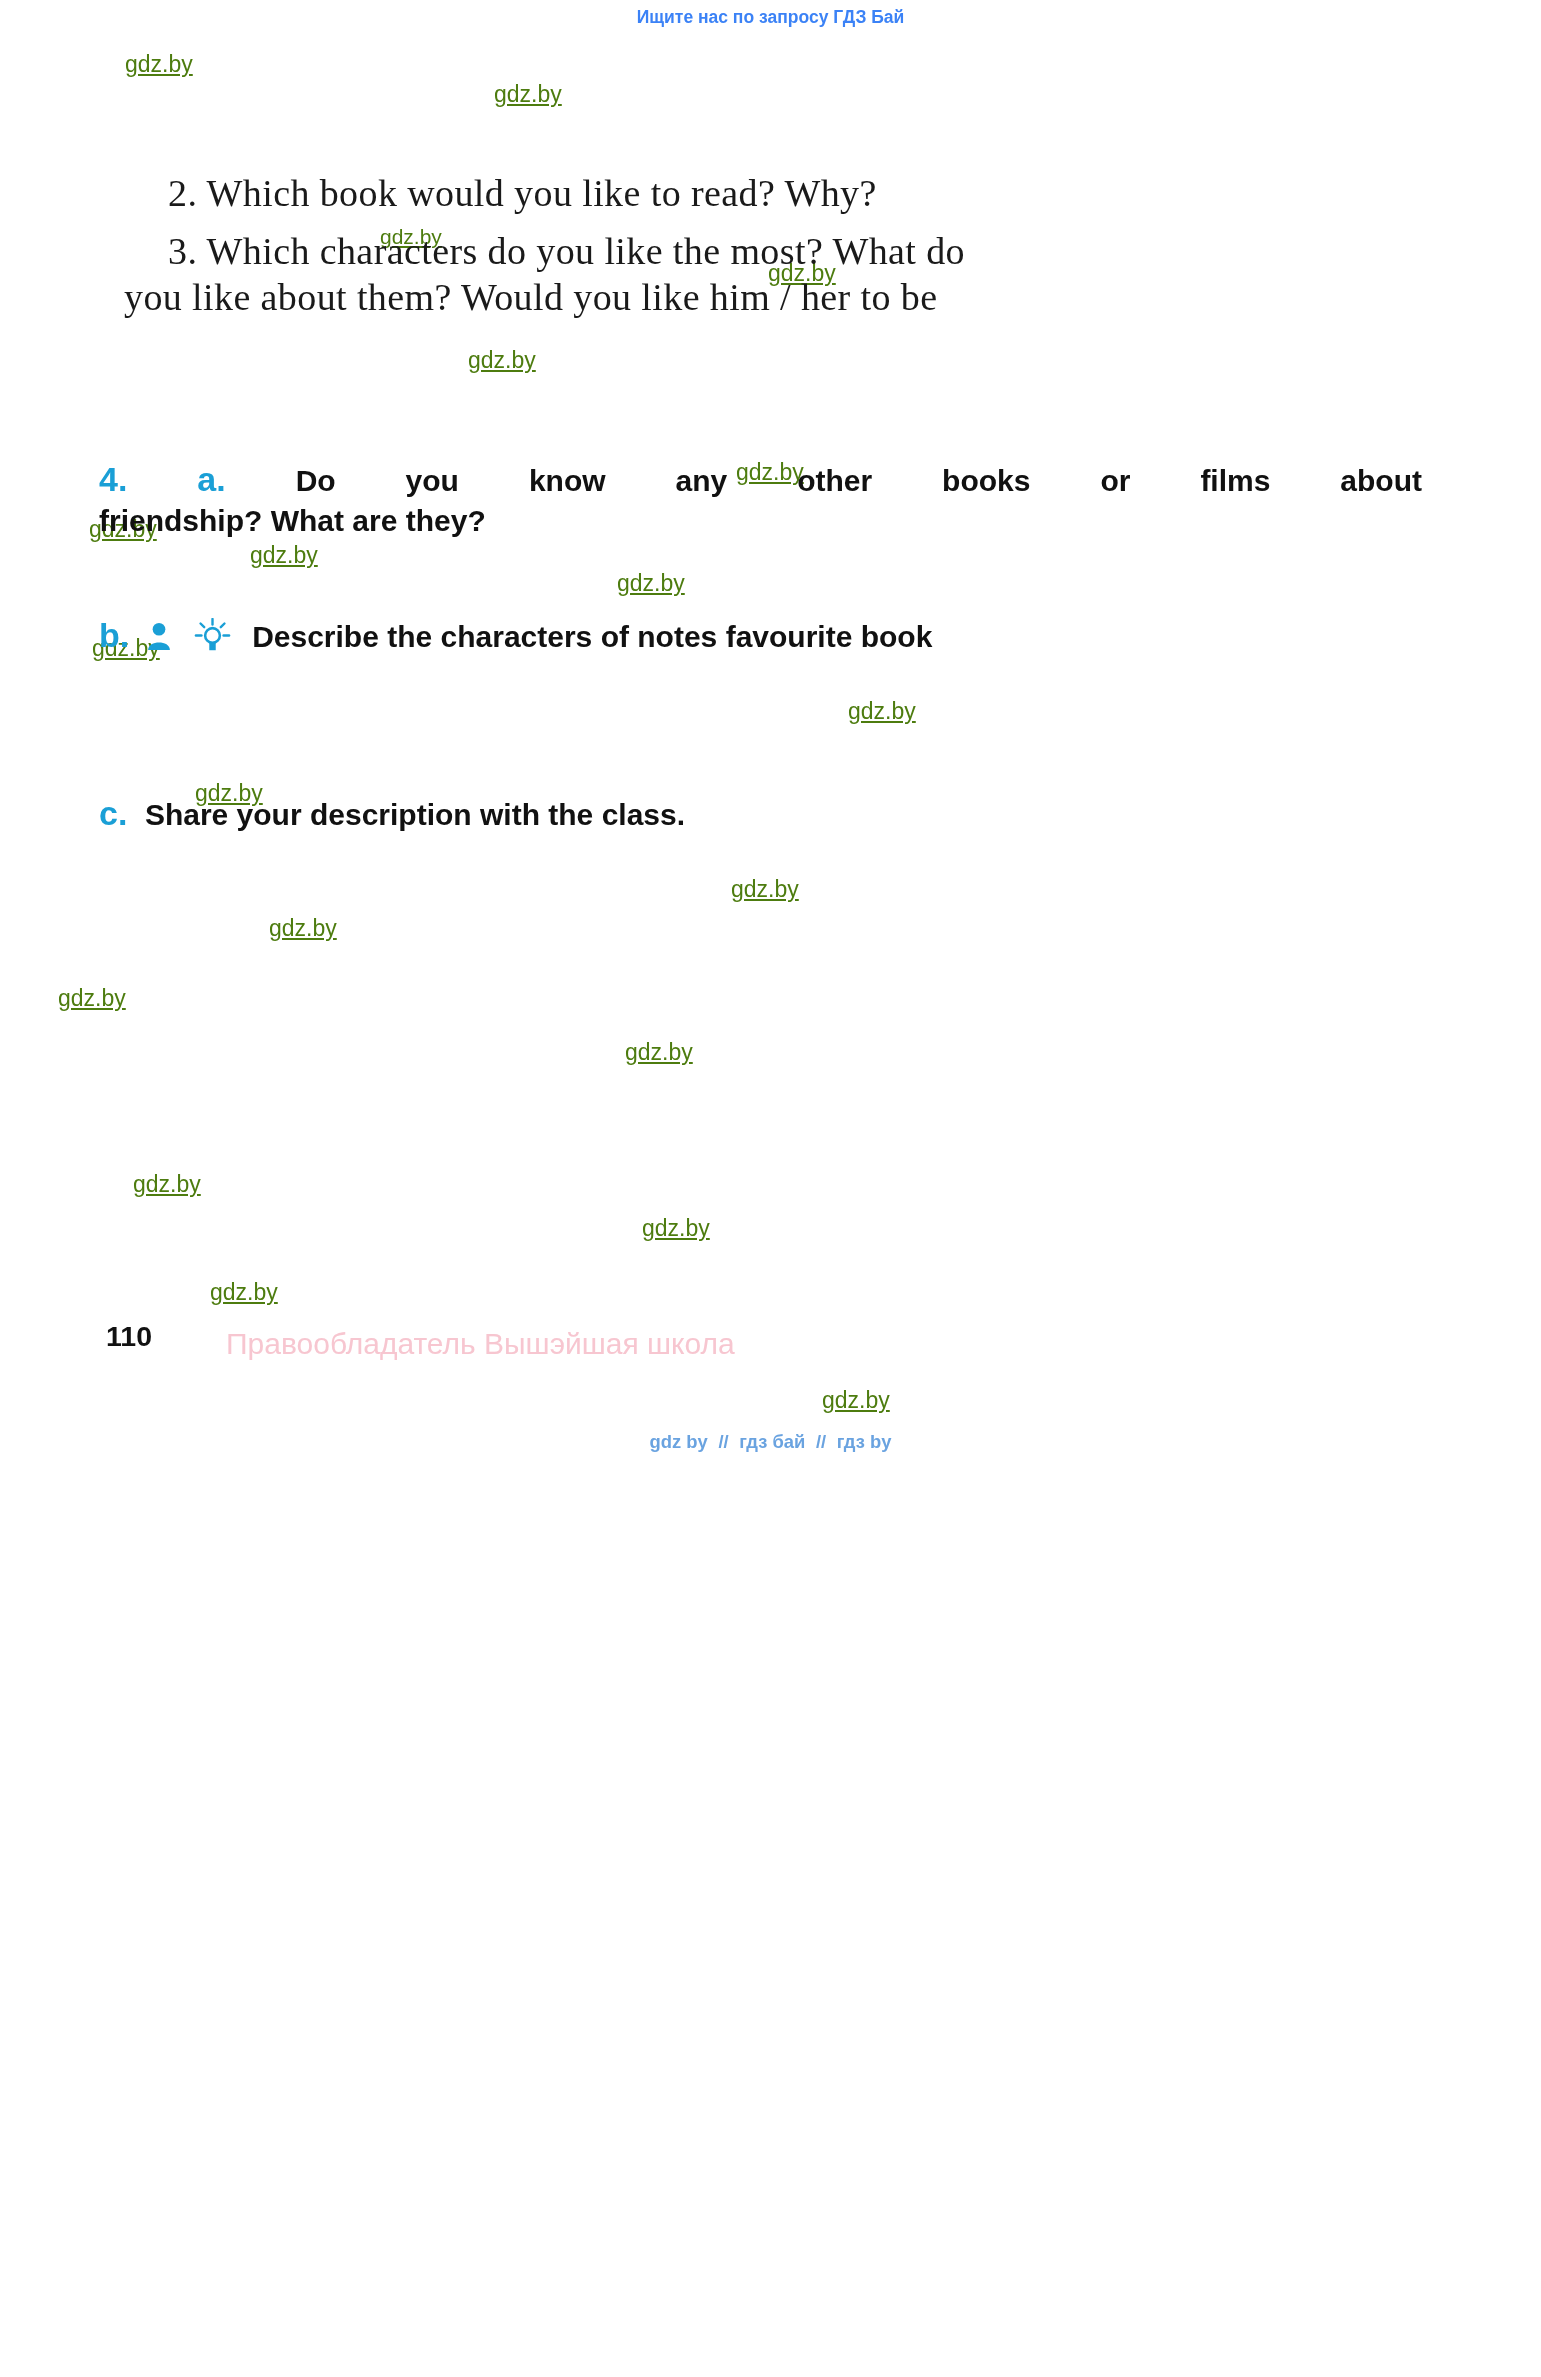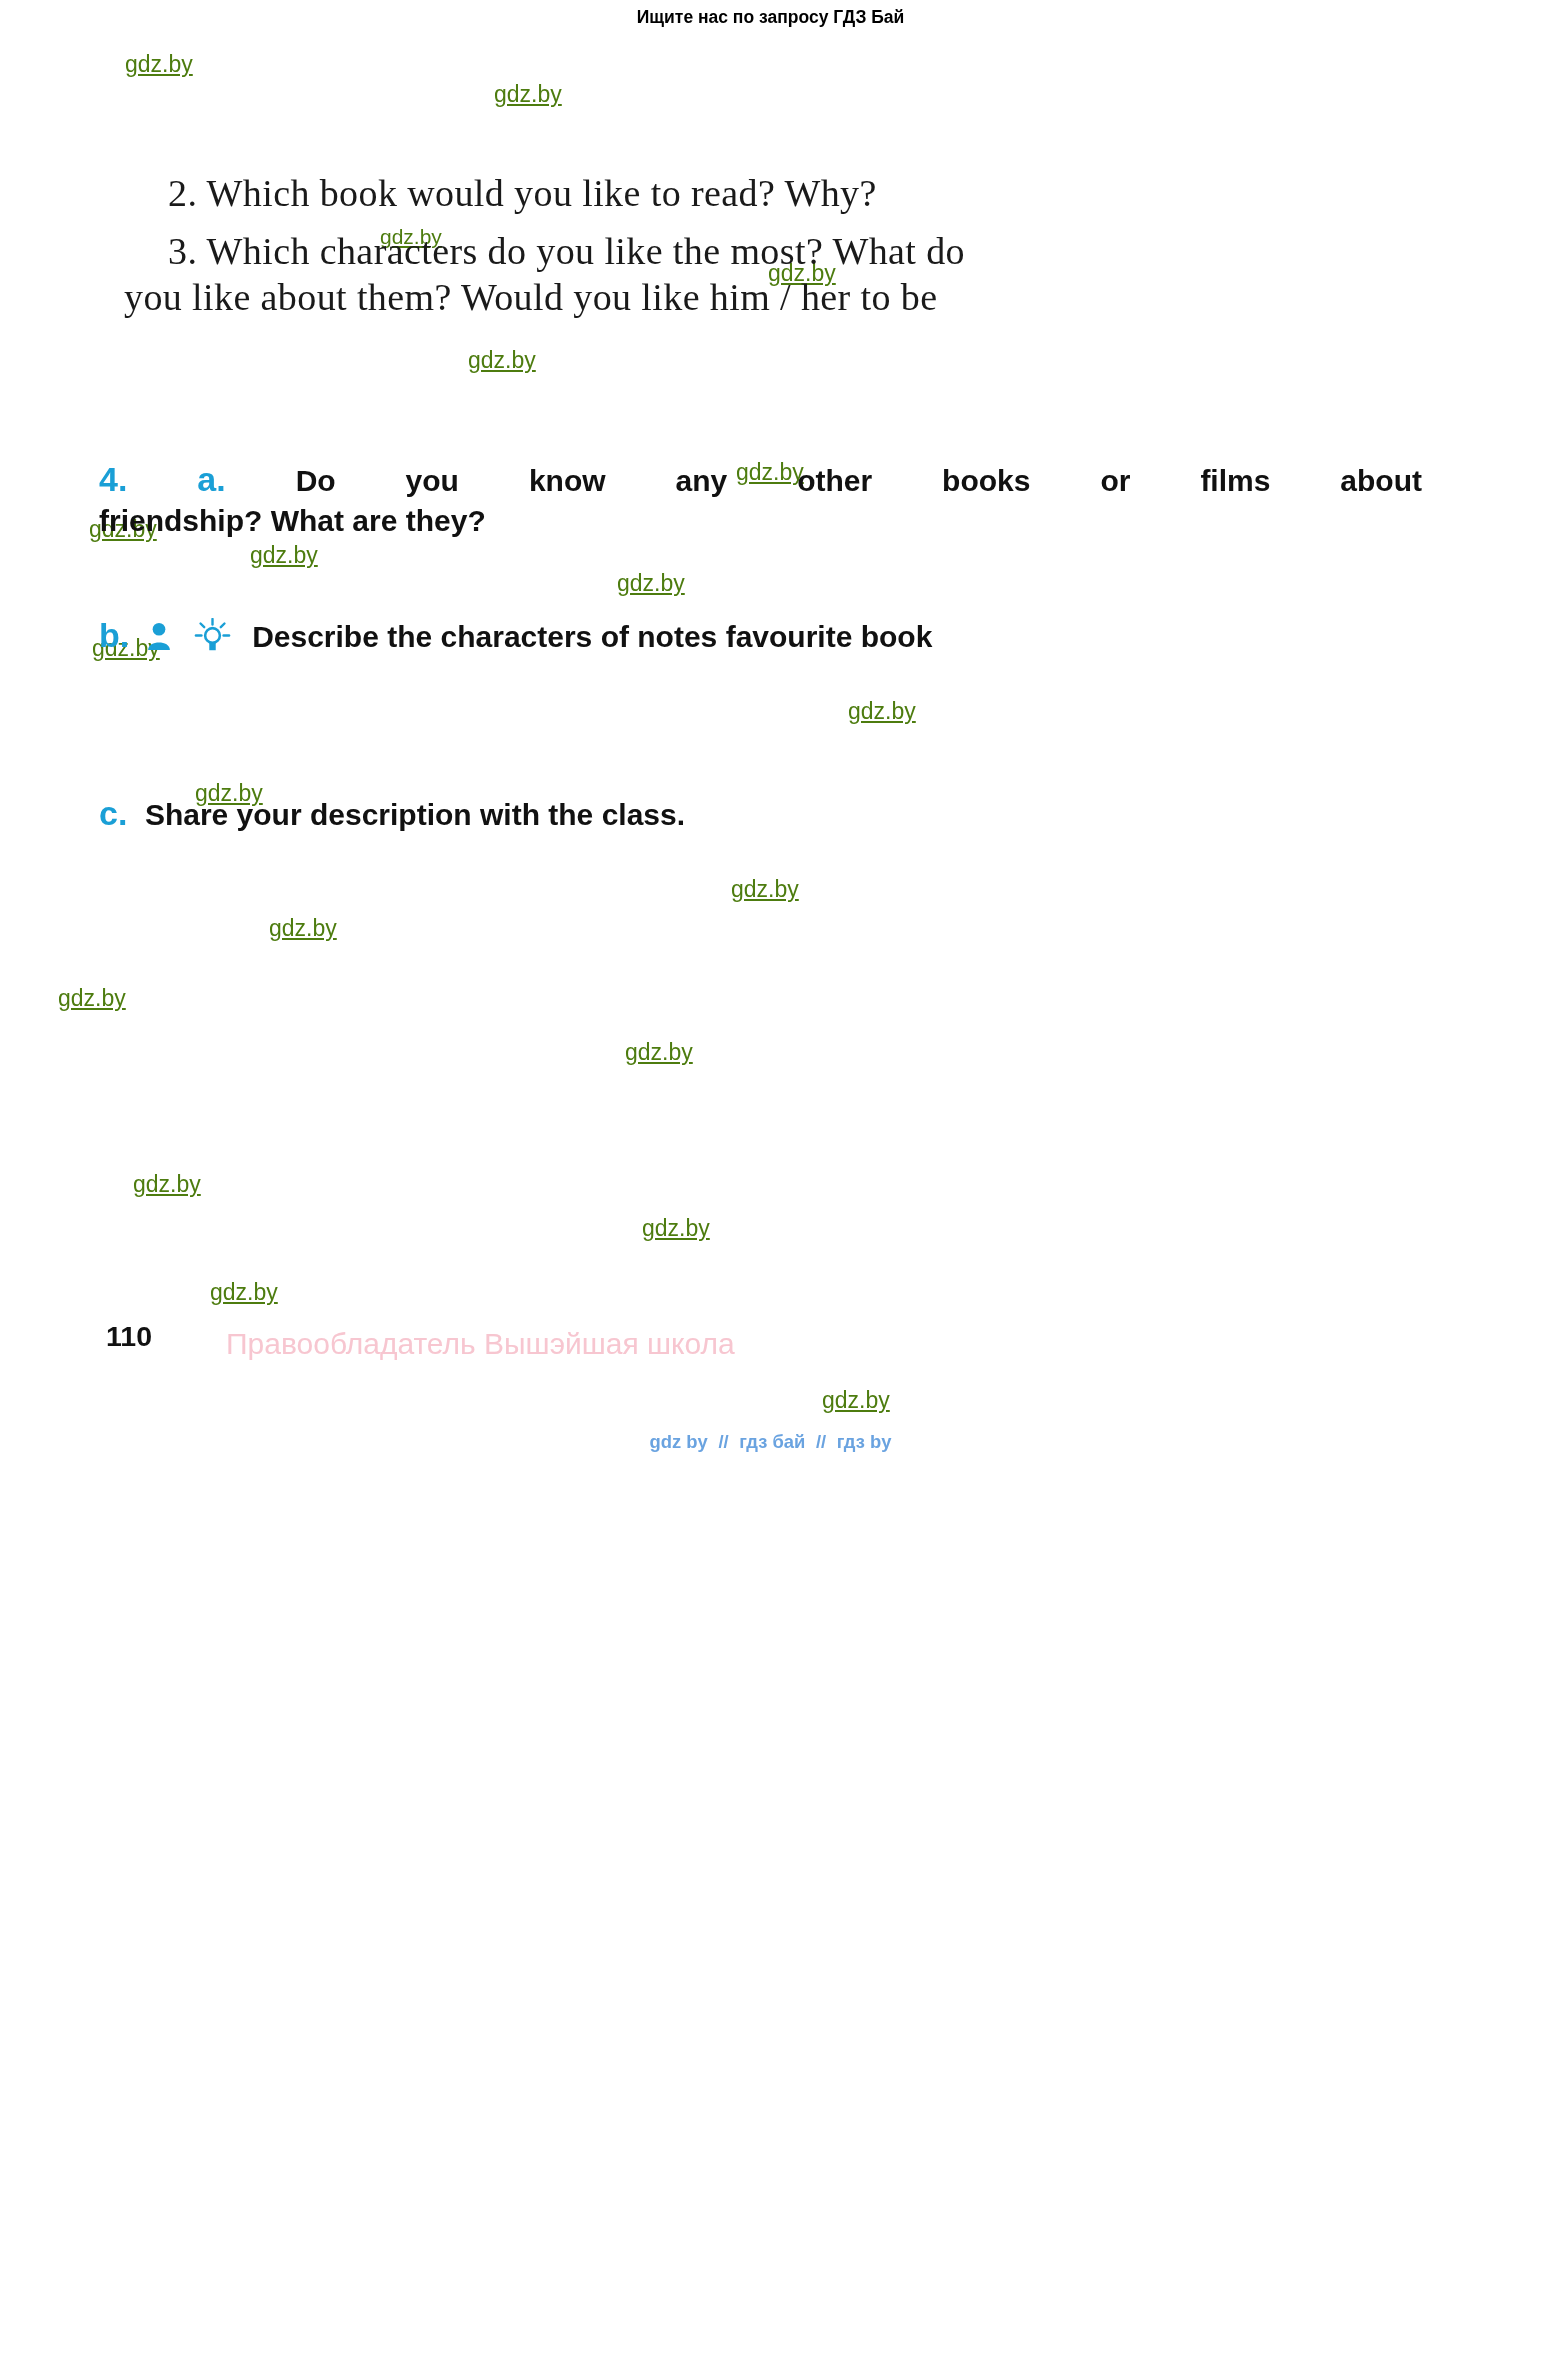--- a/index.html
+++ b/index.html
@@ -20,21 +20,21 @@
 
   
   .top-banner {
     position: absolute;
     top: 7.4px;
     left: 0;
     width: 100%;
     text-align: center;
     font-size: 17.5px;
     font-weight: bold;
-    color: #000000;
+    color: #3b82f6;
     font-family: "Liberation Sans", sans-serif;
   }
 
   
   .wm {
     position: absolute;
     font-family: "Liberation Sans", sans-serif;
     font-size: 23px;
     color: #4d7c0f;
     white-space: nowrap;

